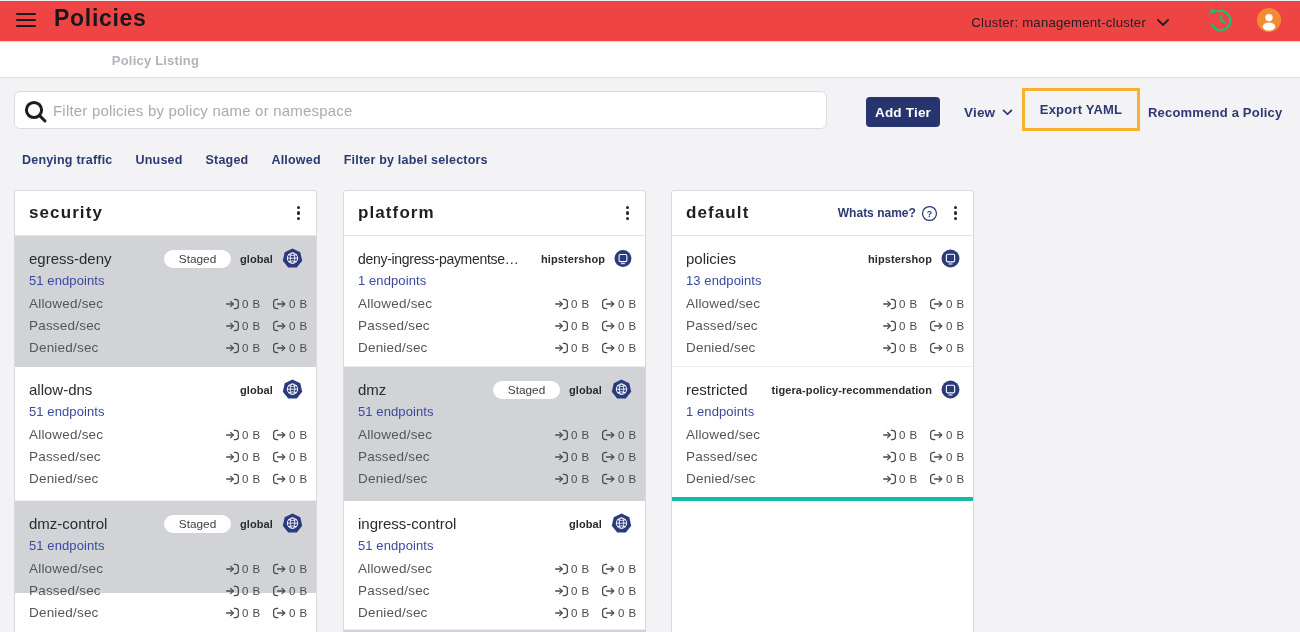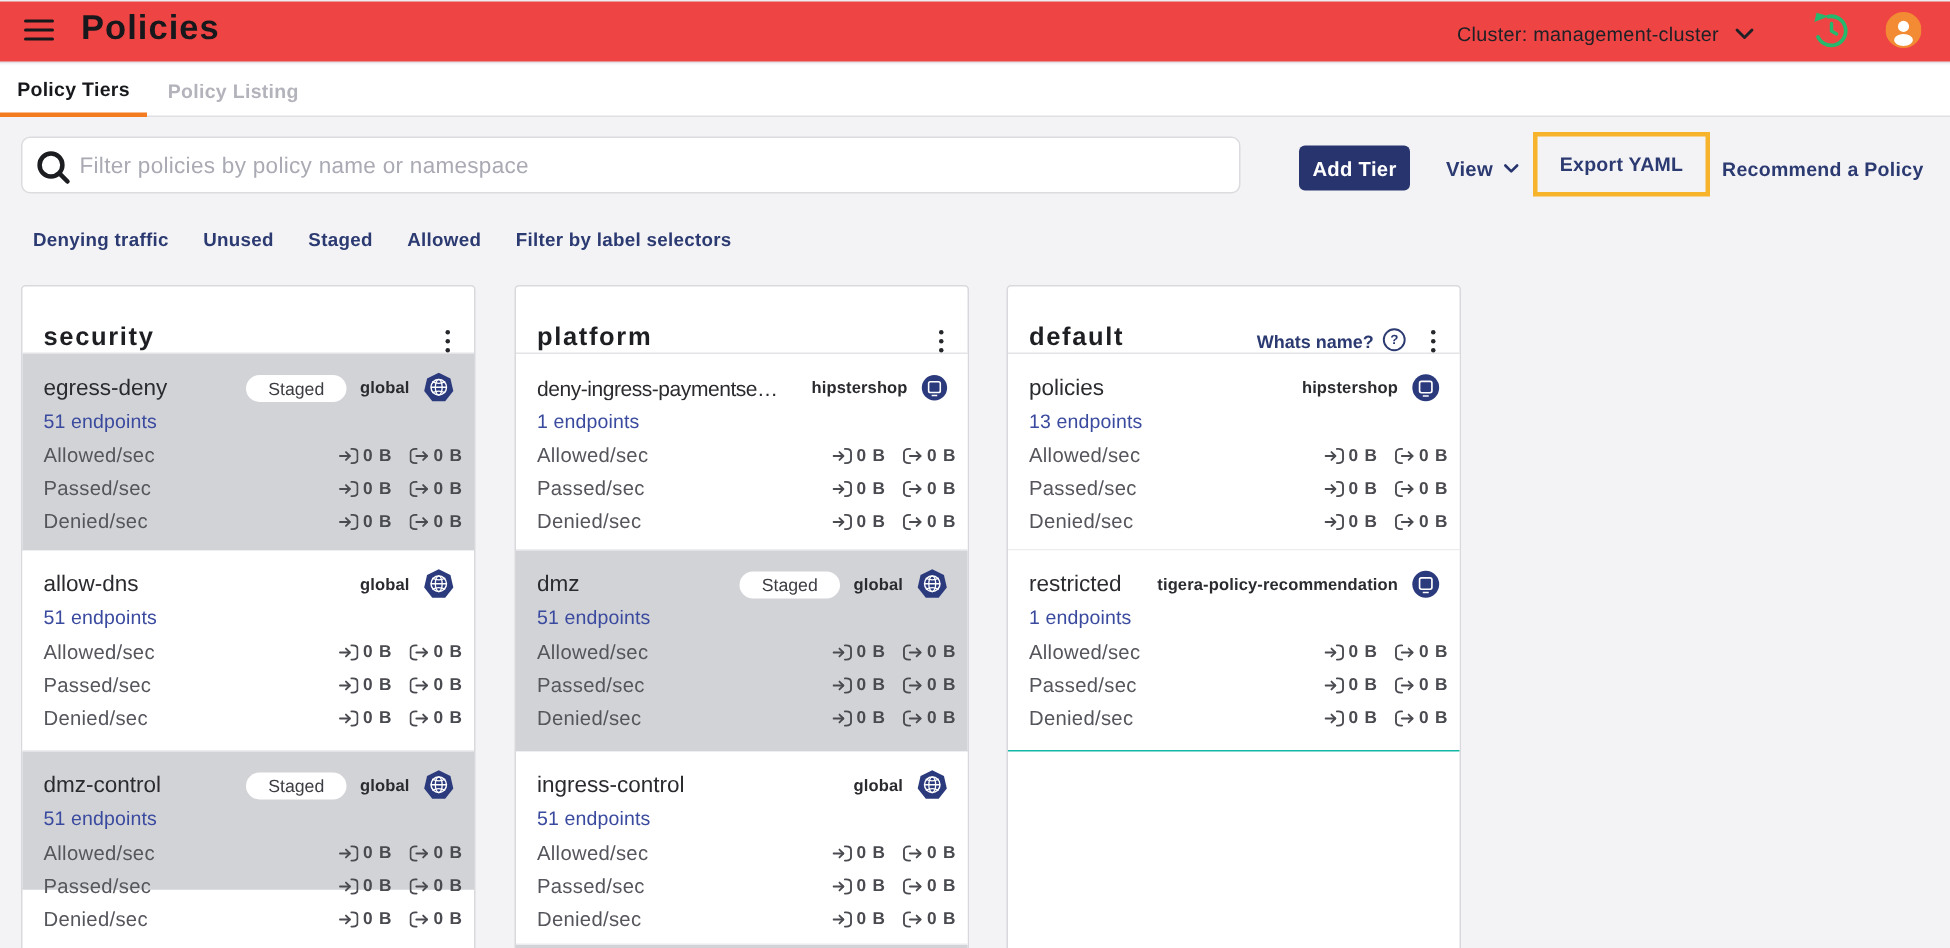--- a/index.html
+++ b/index.html
@@ -22,37 +22,37 @@
 .search { position:absolute; left:14px; top:91px; width:813px; height:38px; background:#fff; border:1px solid #dcdce0; border-radius:6px; }
 .ph { position:absolute; left:38px; top:0; height:36px; display:flex; align-items:center; font-size:15px; color:#a9aab3; letter-spacing:0.2px; }
 .addtier { position:absolute; left:866px; top:97px; width:74px; height:30px; background:#28346e; color:#fff; border-radius:4px; font-size:13.5px; font-weight:bold; display:flex; align-items:center; justify-content:center; letter-spacing:0.2px; }
 .view { position:absolute; left:964px; top:97px; height:30px; display:flex; align-items:center; font-size:13.5px; font-weight:bold; color:#2c3a72; letter-spacing:0.2px; }
 .exportbox { position:absolute; left:1022px; top:88px; width:118px; height:43px; border:3px solid #f7b32b; display:flex; align-items:center; justify-content:center; font-size:13px; font-weight:bold; color:#2c3a72; letter-spacing:0.2px; }
 .recommend { position:absolute; left:1148px; top:97px; height:30px; display:flex; align-items:center; font-size:13px; font-weight:bold; color:#2c3a72; white-space:nowrap; letter-spacing:0.2px; }
 
 .filters { position:absolute; left:22px; top:153px; display:flex; gap:23px; font-size:12.5px; font-weight:bold; color:#2c3a72; letter-spacing:0.2px; }
 
 .col { position:absolute; top:190px; width:303px; height:470px; background:#fff; border:1px solid #d9d9dd; border-radius:3px; }
-.colh { height:45px; border-bottom:1px solid #e4e4e7; display:flex; align-items:flex-end; padding:0 10px 0 14px; }
+.colh { height:45px; border-bottom:1px solid #e4e4e7; display:flex; align-items:center; padding:0 10px 0 14px; }
 .colt { font-size:17px; font-weight:bold; color:#1e1f23; letter-spacing:1.1px; }
 .dots { display:flex; flex-direction:column; gap:2.6px; padding:0 6px; }
 .dots i { width:3.2px; height:3.2px; border-radius:50%; background:#26272b; }
 .whats { font-size:12px; font-weight:bold; color:#2c3a72; }
 
 .card { position:relative; border-bottom:1px solid #ececef; background:#fff; }
 .card.gray { background:#d2d3d7; border-bottom-color:#d2d3d7; }
-.card.last { border-bottom:1px solid #14b8a6;text-align:center; }
+.card.last { border-bottom:4px solid #14b8a6;text-align:center; }
 .r1 { position:absolute; left:0; top:12px; width:100%; height:21px; display:flex; align-items:center; gap:9px; padding:0 13px 0 14px; }
 .pname { font-size:15px; font-weight:500; color:#2a2b2f; letter-spacing:0px; white-space:nowrap; overflow:hidden; text-overflow:ellipsis; }
 .pill { background:#fff; border-radius:99px; width:67px; height:18px; display:flex; align-items:center; justify-content:center; font-size:11.8px; color:#3c3d42; flex:none; }
 .scope { font-size:11px; font-weight:bold; color:#2a2b2f; letter-spacing:0.1px; white-space:nowrap; flex:none; }
 .endp { position:absolute; left:14px; top:37px; font-size:13px; color:#3a4a9f; letter-spacing:0.1px; }
 .mrow { position:absolute; left:0; width:100%; height:16px; }
 .ml { position:absolute; left:14px; top:0; font-size:13.5px; color:#55565c; letter-spacing:0.2px; }
-.mv { position:absolute; top:1.5px; font-size:11.5px; color:#4a4b50; letter-spacing:0.5px;font-weight:bold; }
+.mv { position:absolute; top:1.5px; font-size:11.5px; color:#4a4b50; letter-spacing:0.5px; }
 .mi { display:block; }
 </style></head>
 <body>
 <div class="topbar">
   <div class="burger">
       <i></i>
       <i></i>
       <i></i>
     </div>
   <div class="title">Policies</div>
@@ -73,21 +73,20 @@
         </clipPath>
       </defs>
     <circle cx="12" cy="12" r="12" fill="#f28b33"></circle>
     <g clip-path="url(#ac)">
         <circle cx="12" cy="9.6" r="3.7" fill="#fff"></circle>
         <ellipse cx="12" cy="18.6" rx="6.3" ry="4" fill="#fff"></ellipse>
       </g>
   </svg>
 </div>
 <div class="tabs">
-  <div class="tab active">Policy Tiers</div>
   <div class="tab inactive">Policy Listing</div>
 </div>
 <div class="search">
   <svg class="abs" style="left:8px;top:7px" width="26" height="26" viewBox="0 0 26 26">
     <circle cx="11" cy="11" r="7.6" fill="none" stroke="#1c1d20" stroke-width="3"></circle>
     <line x1="16.6" y1="16.6" x2="22" y2="22" stroke="#1c1d20" stroke-width="3" stroke-linecap="round"></line>
   </svg>
   <div class="ph">Filter policies by policy name or namespace</div>
 </div>
 <div class="addtier">Add Tier</div>

